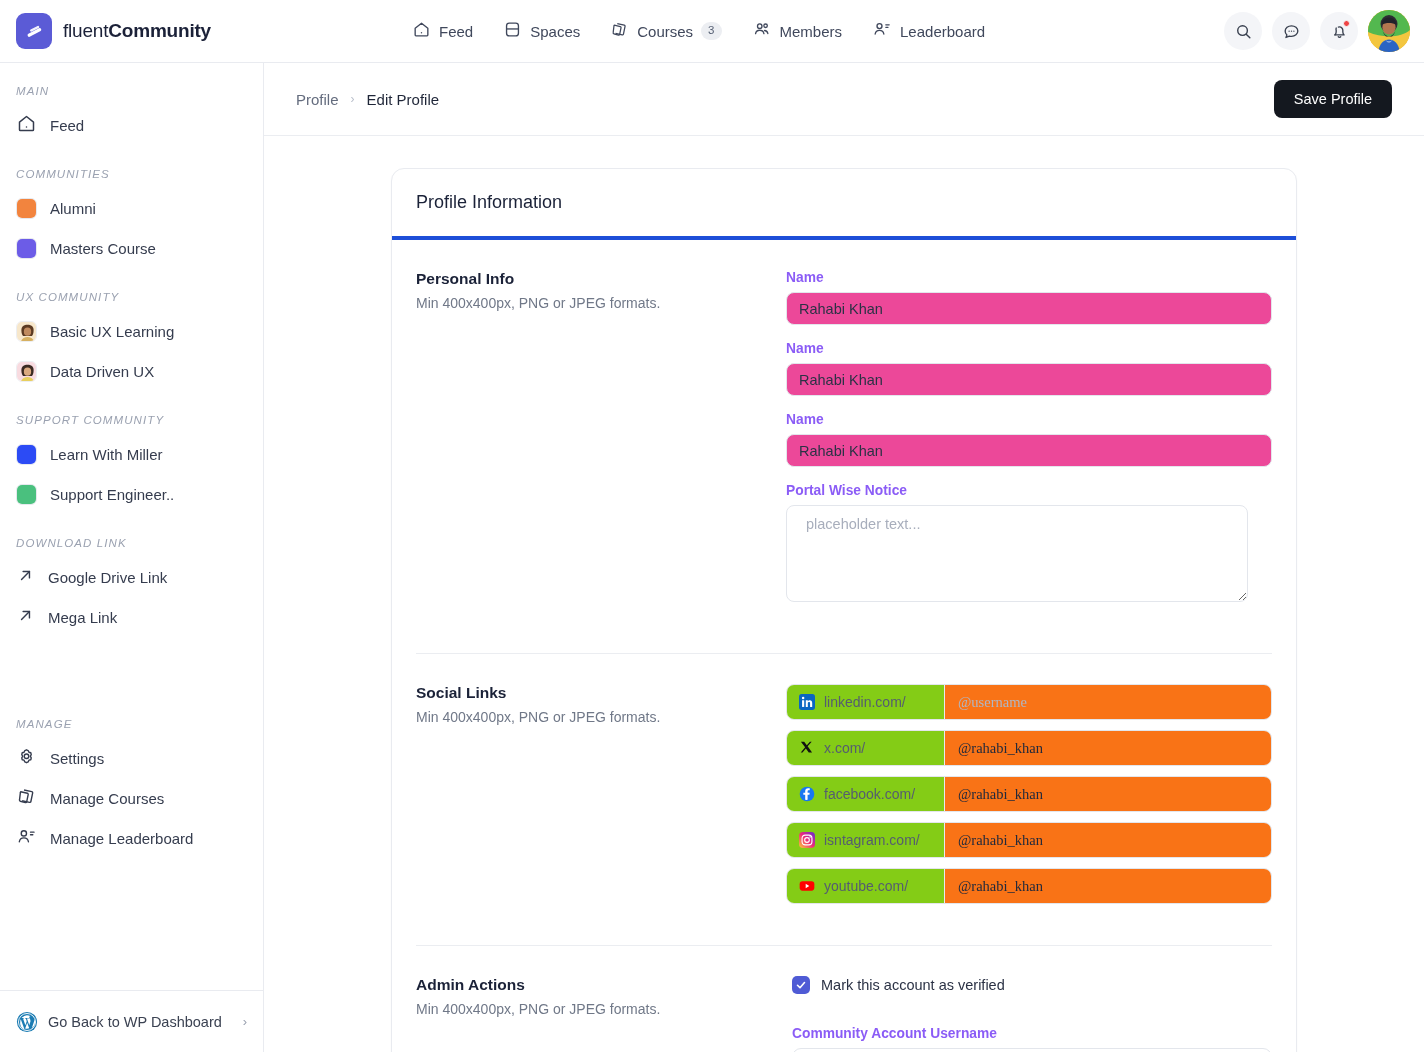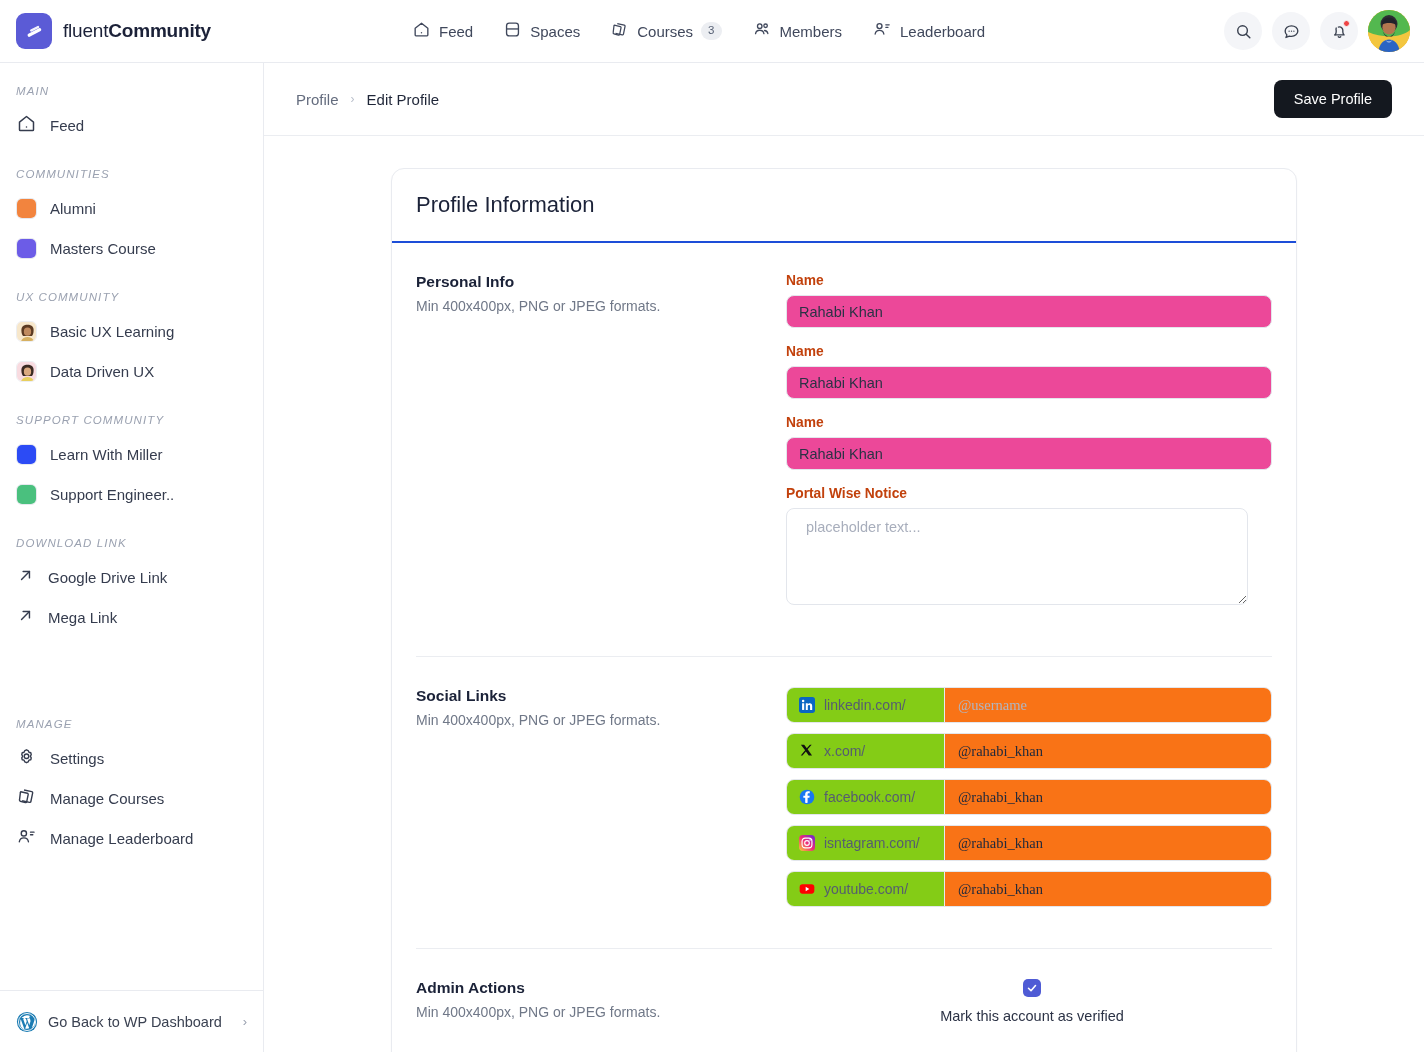--- a/index.html
+++ b/index.html
@@ -106,33 +106,33 @@
     font-family: "Liberation Sans", sans-serif;
   }
 
   .canvas { flex: 1; overflow: hidden; padding: 32px 0 0 0; display: flex; justify-content: center; }
   .card {
     width: 906px; background: #fff; border: 1px solid #e9ebf0; border-radius: 13px;
     box-shadow: 0 1px 2px rgba(16,24,40,0.03);
     height: 900px; overflow: hidden;
   }
   .card-head {
-    padding: 23px 24px; border-bottom: 2px solid #1d4ed8;
-    font-size: 22px; color: #1b2238;
+    padding: 23px 24px; border-bottom: 4px solid #1d4ed8;
+    font-size: 18px; color: #1b2238;
   }
   .card-body { padding: 0 24px; }
 
   .sec { display: flex; padding: 30px 0 0 0; }
   .sec-left { width: 370px; flex: none; padding-right: 20px; }
   .sec-title { font-size: 15.5px; font-weight: 700; color: #1b2238; margin-bottom: 7px; }
   .sec-sub { font-size: 14px; color: #707888; }
   .sec-right { flex: 1; }
 
   .field { margin-bottom: 16px; }
-  .flabel { display: block; font-size: 13.8px; font-weight: 700; color: #c2410c; margin-bottom: 7px; }
+  .flabel { display: block; font-size: 13.8px; font-weight: 700; color: #8b5cf6; margin-bottom: 7px; }
   .finput {
     width: 100%; height: 33px; border: 1px solid #e3e6ec; border-radius: 8px;
     padding: 0 12px; font-size: 14.5px; color: #2b3245; background: #ec4899;
     font-family: "Liberation Sans", sans-serif; outline: none;
   }
   .ftext {
     width: 462px; height: 97px; border: 1px solid #e3e6ec; border-radius: 8px;
     padding: 10px 19px; font-size: 14.5px; color: #2b3245; resize: vertical;
     font-family: "Liberation Sans", sans-serif; outline: none;
   }
@@ -151,21 +151,21 @@
     font-size: 14px; color: #555d70;
   }
   .social-ico { width: 16px; height: 16px; flex: none; display: block; }
   .social-input {
     flex: 1; border: none; outline: none; padding: 0 13px; font-size: 14.5px;
     color: #222a3c; font-family: Liberation Serif, serif; background: #f97316;
   }
   .social-input::placeholder { color: #b0b6c3; }
 
   
-  .check-row { display: flex; align-items: center; gap: 11px; margin-bottom: 32px; flex-direction: column; }
+  .check-row { display: flex; align-items: center; gap: 11px; margin-bottom: 32px; }
   .cbox {
     width: 18px; height: 18px; border-radius: 5px; background: #4f5bd5;
     display: flex; align-items: center; justify-content: center; flex: none; cursor: pointer;
   }
   .check-label { font-size: 14.5px; color: #2b3245; }
   .admin-input {
     width: 100%; height: 40px; border: 1px solid #e3e6ec; border-radius: 9px;
     padding: 0 14px; font-size: 14.5px; color: #2b3245;
     font-family: "Liberation Sans", sans-serif; outline: none;
   }

